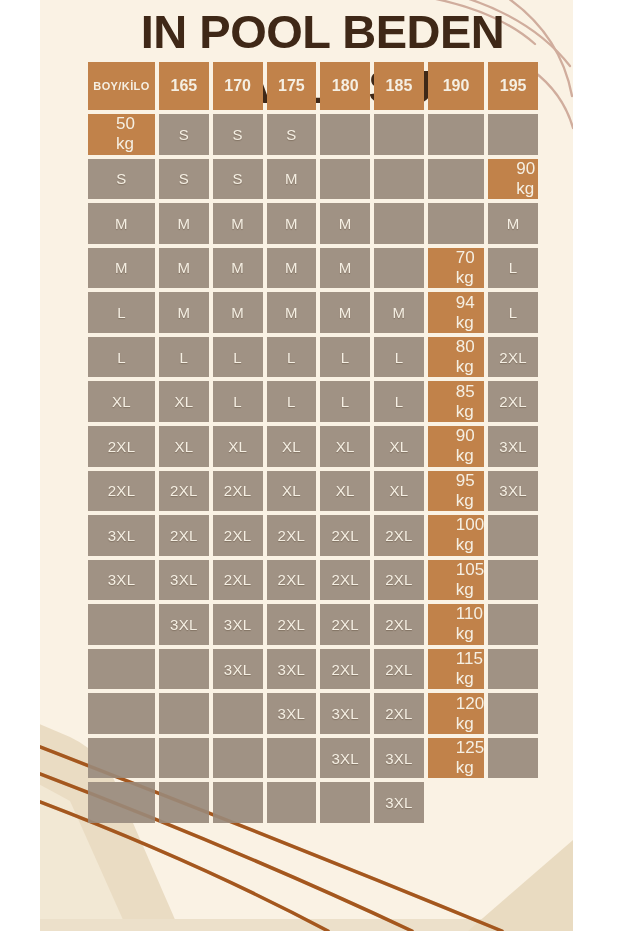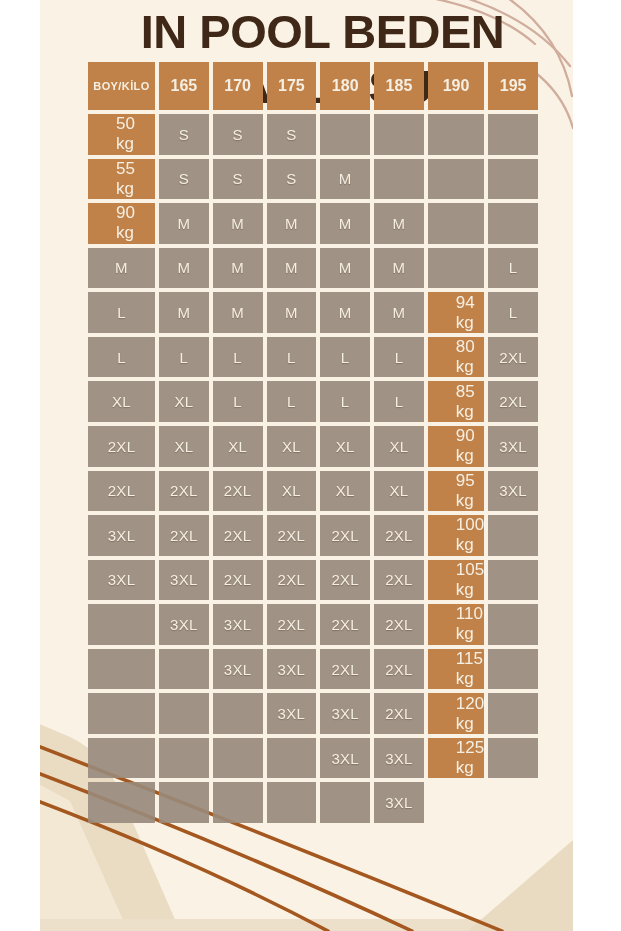--- a/index.html
+++ b/index.html
@@ -98,21 +98,20 @@
         <div class="cell head">190</div>
         <div class="cell head">195</div>
         <div class="cell weight">50 kg</div>
         <div class="cell size">S</div>
         <div class="cell size">S</div>
         <div class="cell size">S</div>
         <div class="cell size empty"></div>
         <div class="cell size empty"></div>
         <div class="cell size empty"></div>
         <div class="cell size empty"></div>
-        <div class="cell weight">55 kg</div>
         <div class="cell size">S</div>
         <div class="cell size">S</div>
         <div class="cell size">S</div>
         <div class="cell size">M</div>
         <div class="cell size empty"></div>
         <div class="cell size empty"></div>
         <div class="cell size empty"></div>
         <div class="cell weight">90 kg</div>
         <div class="cell size">M</div>
         <div class="cell size">M</div>
@@ -121,20 +120,21 @@
         <div class="cell size">M</div>
         <div class="cell size empty"></div>
         <div class="cell size empty"></div>
         <div class="cell size">M</div>
         <div class="cell size">M</div>
         <div class="cell size">M</div>
         <div class="cell size">M</div>
         <div class="cell size">M</div>
         <div class="cell size">M</div>
         <div class="cell size empty"></div>
+        <div class="cell weight">70 kg</div>
         <div class="cell size">L</div>
         <div class="cell size">L</div>
         <div class="cell size">M</div>
         <div class="cell size">M</div>
         <div class="cell size">M</div>
         <div class="cell size">M</div>
         <div class="cell size">M</div>
         <div class="cell weight">94 kg</div>
         <div class="cell size">L</div>
         <div class="cell size">L</div>

